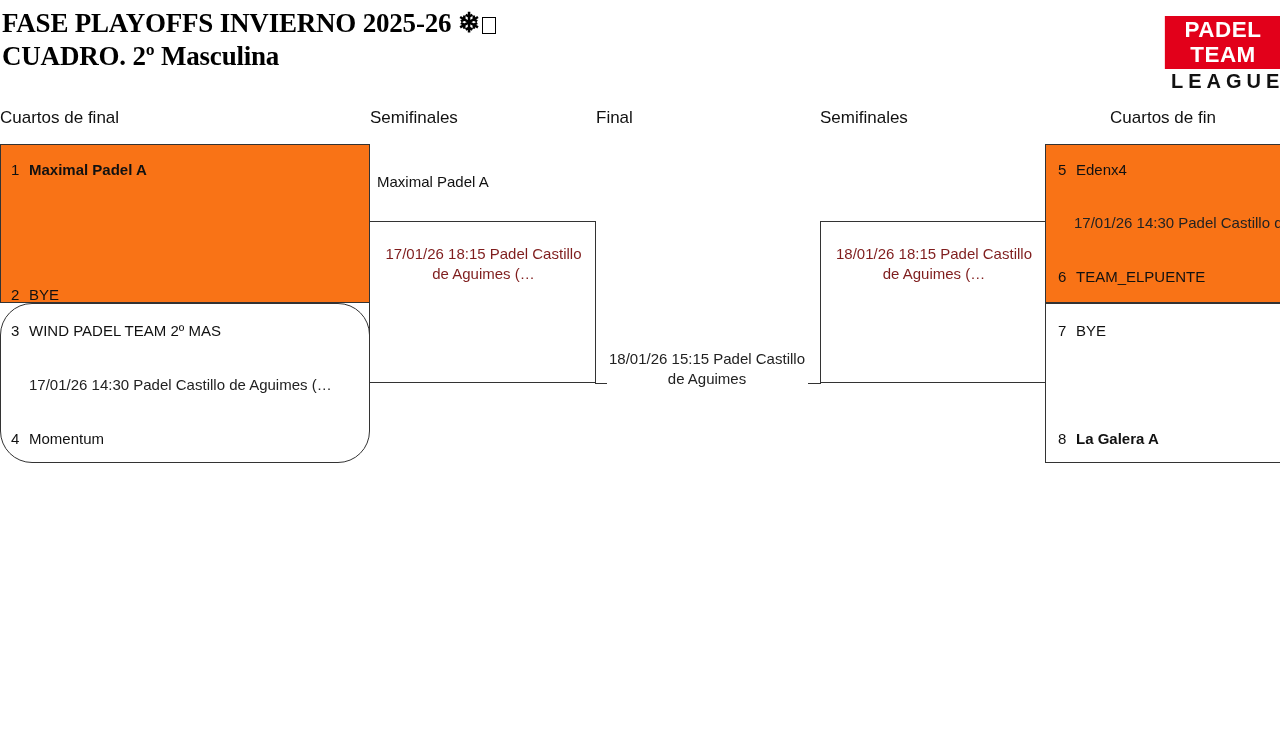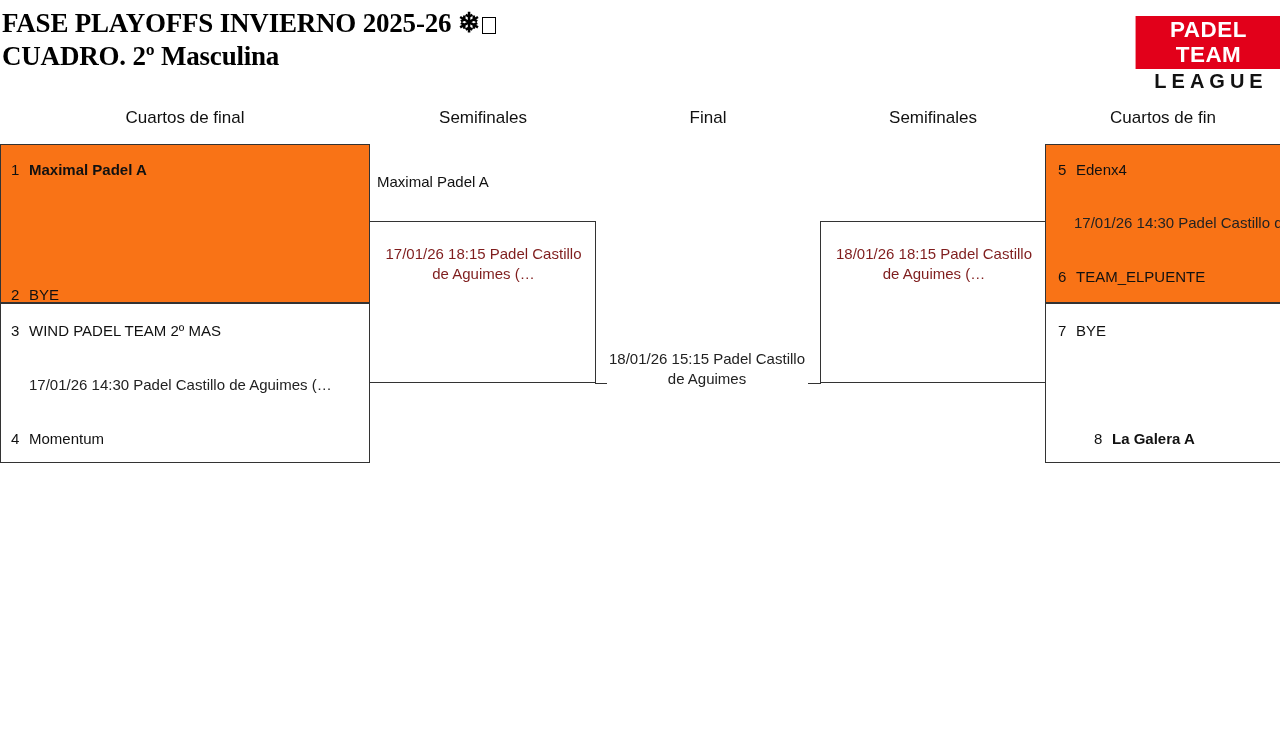--- a/index.html
+++ b/index.html
@@ -41,21 +41,21 @@
     height: 17px;
     border: 1px solid #000;
     vertical-align: -2px;
     margin-left: 2px;
     box-sizing: border-box;
   }
 
   .brand-logo {
     position: absolute;
     right: 0px; top: 16px;
-    width: 143px;
+    width: 114px;
     text-align: center;
   }
   .brand-top {
     background: #e2001a;
     color: #ffffff;
     font-weight: 800;
     font-size: 22px;
     line-height: 25px;
     letter-spacing: 0.5px;
     padding: 1px 4px 2px 4px;
@@ -72,21 +72,21 @@
     margin-top: 1px;
   }
 
   
   .round-header {
     position: absolute;
     top: 108px;
     font-size: 17px;
     font-weight: 400;
     color: #111111;
-    text-align: center;
+    text-align: left;
     white-space: nowrap;
     overflow: hidden;
   }
   #rh-0 { left: 0px;    width: 370px; }
   #rh-1 { left: 370px;  width: 226px; }
   #rh-2 { left: 596px;  width: 224px; }
   #rh-3 { left: 820px;  width: 226px; }
   #rh-4 { left: 1046px; width: 234px; text-align: center; }
 
   
@@ -117,37 +117,37 @@
   .match-meta {
     position: absolute;
     font-size: 15px;
     line-height: 19px;
     color: #222222;
     white-space: nowrap;
   }
 
   
   #qf-1 { left: 0px;  top: 144px; width: 370px; height: 159px; }
-  #qf-2 { left: 0px;  top: 303px; width: 370px; height: 160px; }
+  #qf-2 { left: 0px;  top: 303px; width: 370px; height: 160px; border-radius: 32px; }
   
   #qf-3 { left: 1045px; top: 144px; width: 370px; height: 159px; }
   #qf-4 { left: 1045px; top: 303px; width: 370px; height: 160px; }
 
   
   #qf-1 .s-top  { left: 10px; top: 15px; }
   #qf-1 .s-bot  { left: 10px; top: 140px; }
   #qf-2 .s-top  { left: 10px; top: 17px; }
   #qf-2 .s-bot  { left: 10px; top: 125px; }
   #qf-2 .match-meta { left: 28px; top: 71px; }
 
   #qf-3 .s-top  { left: 12px; top: 15px; }
   #qf-3 .s-bot  { left: 12px; top: 122px; }
   #qf-3 .match-meta { left: 28px; top: 68px; }
   #qf-4 .s-top  { left: 12px; top: 17px; }
-  #qf-4 .s-bot  { left: 12px; top: 125px; margin-left: 36px; }
+  #qf-4 .s-bot  { left: 12px; top: 125px; }
 
   
   .semi-box {
     position: absolute;
     box-sizing: border-box;
     border: 1px solid #333333;
     background: #ffffff;
   }
   #sf-left  { left: 369px; top: 221px; width: 227px; height: 162px; }
   #sf-right { left: 820px; top: 221px; width: 226px; height: 162px; }

